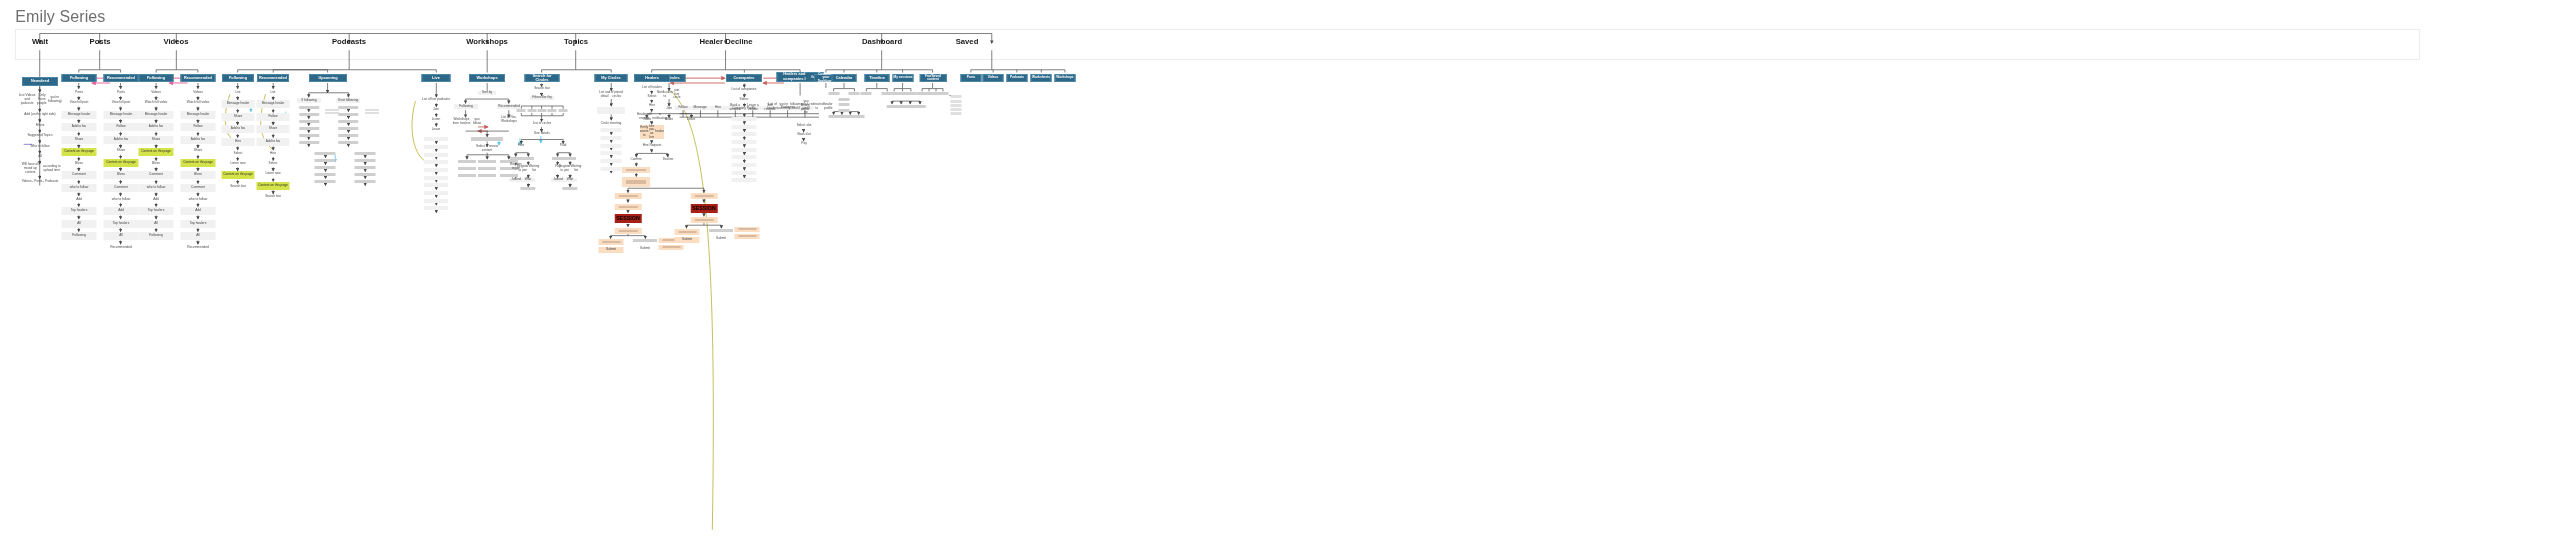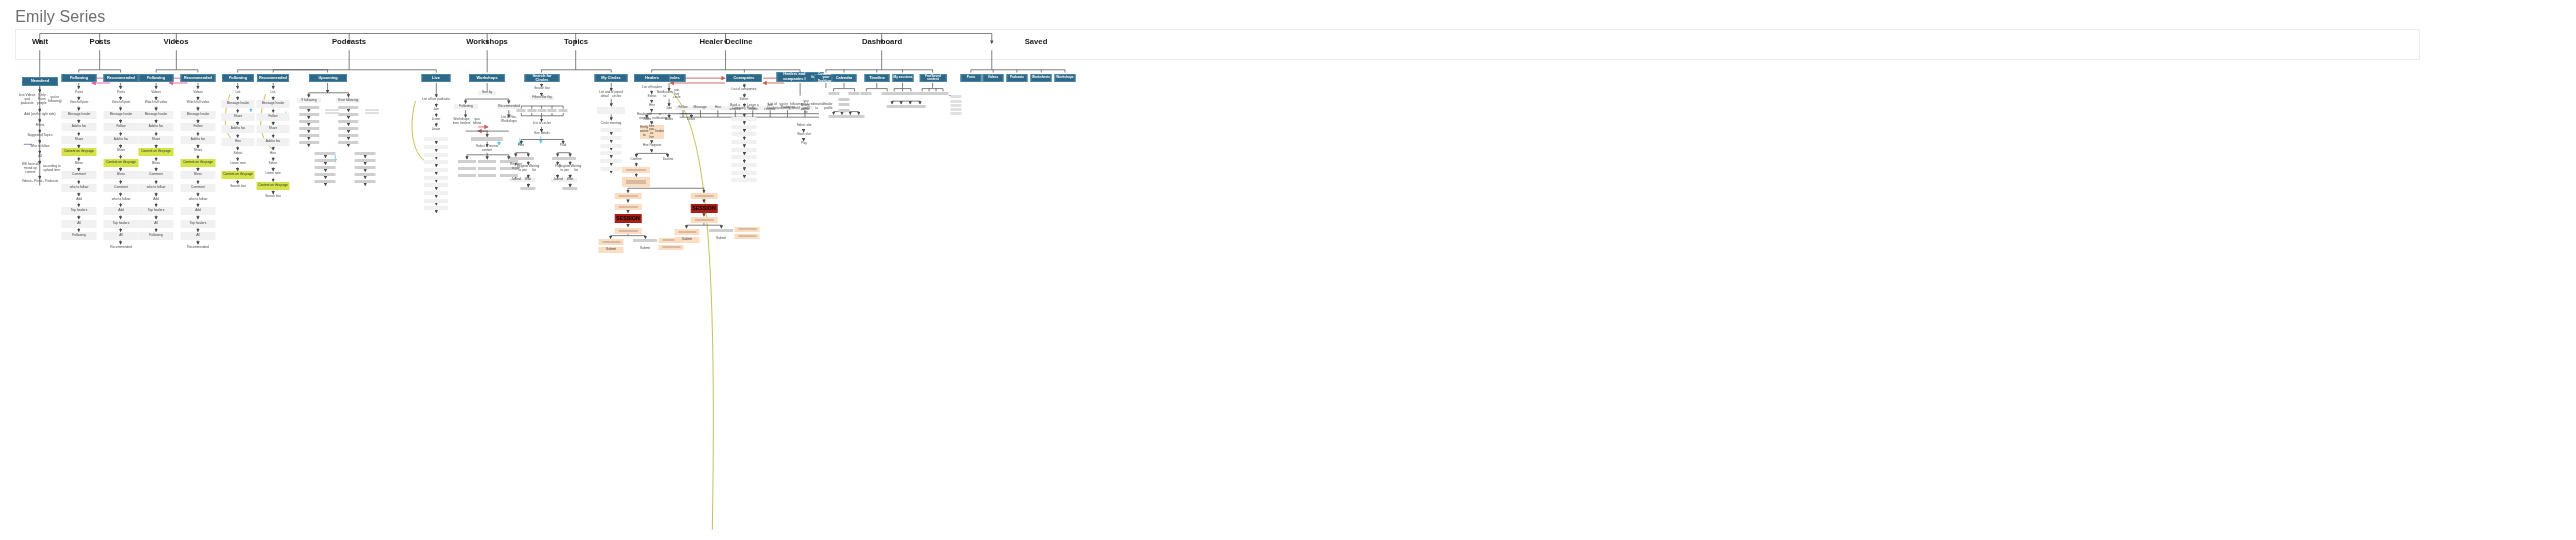--- a/index.html
+++ b/index.html
@@ -395,21 +395,21 @@
 
   <div id="navlabels">
       <div class="navlabel" style="left: 40px; top: 37px;">Wait</div>
       <div class="navlabel" style="left: 100px; top: 37px;">Posts</div>
       <div class="navlabel" style="left: 176px; top: 37px;">Videos</div>
       <div class="navlabel" style="left: 349px; top: 37px;">Podcasts</div>
       <div class="navlabel" style="left: 487px; top: 37px;">Workshops</div>
       <div class="navlabel" style="left: 576px; top: 37px;">Topics</div>
       <div class="navlabel" style="left: 726px; top: 37px;">Healer Decline</div>
       <div class="navlabel" style="left: 882px; top: 37px;">Dashboard</div>
-      <div class="navlabel" style="left: 1036px; top: 37px;">Saved</div>
+      <div class="navlabel" style="left: 967px; top: 37px;">Saved</div>
     </div>
 
   <div id="nodes">
       <div class="node n-blue fs6" style="left: 40px; top: 77px; width: 36px; height: 9px;">
         <span>Newsfeed</span>
       </div>
       <div class="node n-plain fs5" style="left: 40px; top: 93px; width: 43px; height: 14px;">
         <span>Live Videos and podcasts</span>
         <br>
         <span>(Only From people</span>

